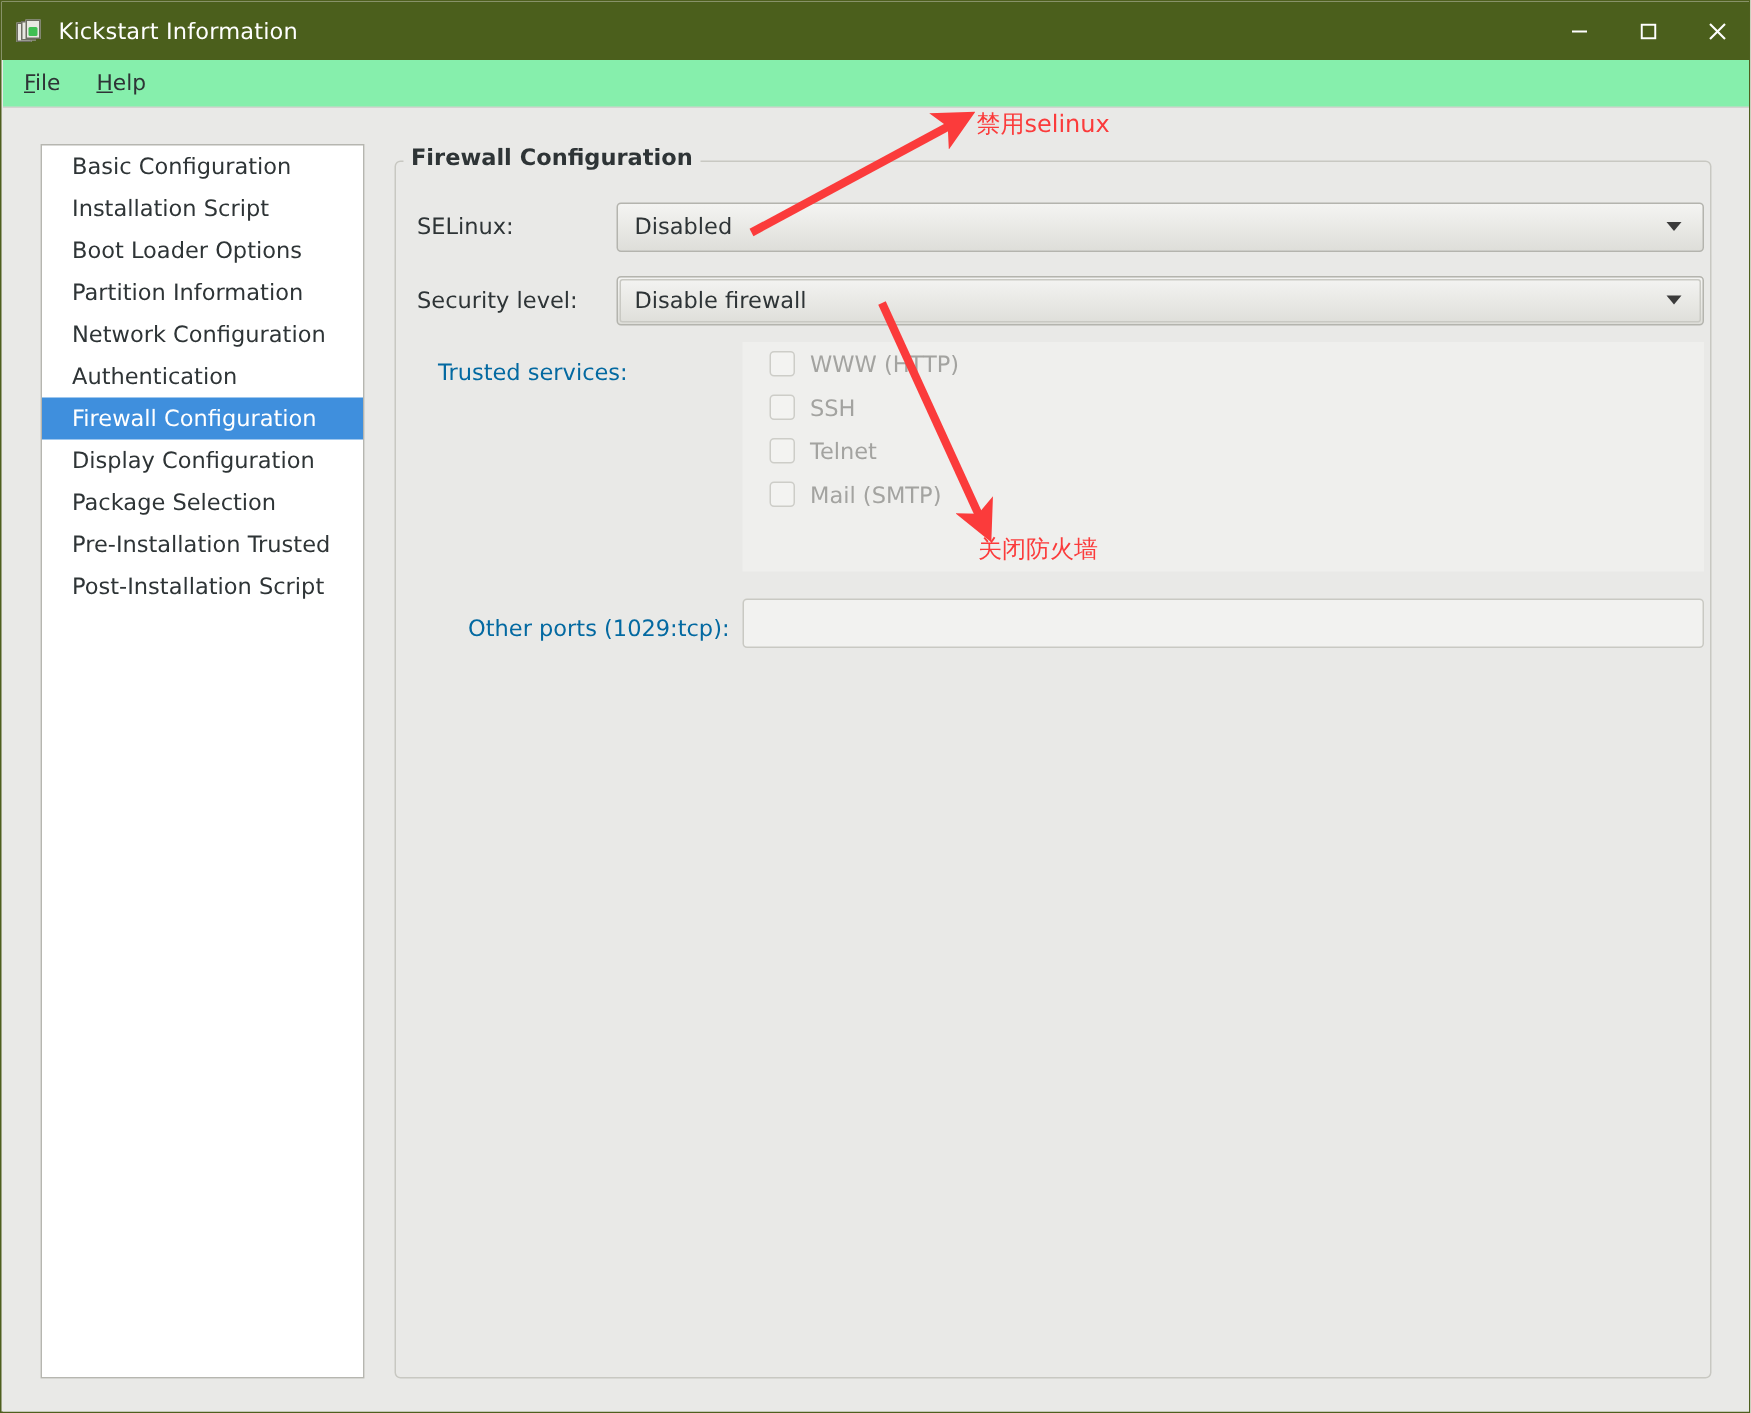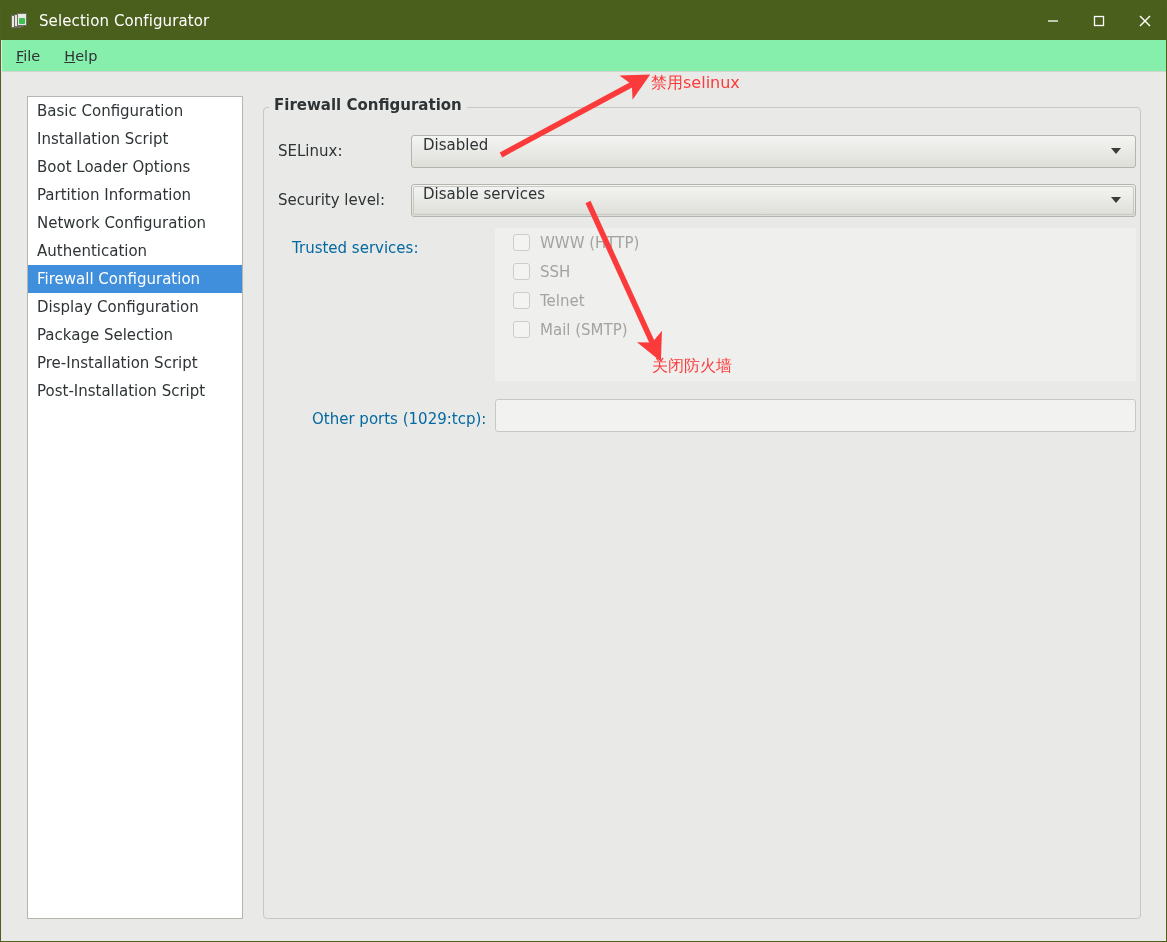--- a/index.html
+++ b/index.html
@@ -118,21 +118,21 @@
     width: 216px;
     height: 823px;
     background: #ffffff;
     border: 1px solid #b6b6b0;
     box-sizing: border-box;
     overflow: hidden;
   }
   .side-item {
     height: 28px;
     line-height: 28px;
-    padding-left: 9px;
+    padding-left: 20px;
     font-size: 15px;
     color: #2e3436;
     white-space: nowrap;
     cursor: default;
   }
   .side-item.selected {
     background: #3f8fdd;
     color: #ffffff;
   }
 
@@ -184,21 +184,21 @@
 
   
   .combo {
     position: relative;
     height: 33px;
     border: 1px solid #b4b4ae;
     border-radius: 3px;
     background: linear-gradient(#f4f4f2, #dedeD9);
     box-sizing: border-box;
     display: flex;
-    align-items: flex-start;
+    align-items: center;
     cursor: default;
   }
   .combo.focused::after {
     content: "";
     position: absolute;
     left: 1px; top: 1px; right: 1px; bottom: 1px;
     border: 1px solid #c9c9c3;
     border-radius: 2px;
     pointer-events: none;
   }
@@ -278,21 +278,21 @@
 
 <div id="app">
 
   <div class="titlebar">
     <div class="win-icon">
       <div class="pg pg1"></div>
       <div class="pg pg2"></div>
       <div class="pg pg3"></div>
       <div class="dot"></div>
     </div>
-    <div class="win-title">Selection Configurator</div>
+    <div class="win-title">Kickstart Information</div>
     <div class="win-buttons">
       <div class="win-btn">
         <svg width="16" height="16" viewBox="0 0 16 16">
             <line x1="3" y1="8" x2="13" y2="8" stroke="#ffffff" stroke-width="1.3"></line>
           </svg>
       </div>
       <div class="win-btn">
         <svg width="16" height="16" viewBox="0 0 16 16">
             <rect x="3.5" y="3.5" width="9" height="9" fill="none" stroke="#ffffff" stroke-width="1.3"></rect>
           </svg>
@@ -316,42 +316,42 @@
     <div class="sidebar">
       <div class="side-item">Basic Configuration</div>
       <div class="side-item">Installation Script</div>
       <div class="side-item">Boot Loader Options</div>
       <div class="side-item">Partition Information</div>
       <div class="side-item">Network Configuration</div>
       <div class="side-item">Authentication</div>
       <div class="side-item selected">Firewall Configuration</div>
       <div class="side-item">Display Configuration</div>
       <div class="side-item">Package Selection</div>
-      <div class="side-item">Pre-Installation Script</div>
+      <div class="side-item">Pre-Installation Trusted</div>
       <div class="side-item">Post-Installation Script</div>
     </div>
 
     <div class="groupbox">
       <div class="gb-frame"></div>
       <div class="gb-title">Firewall Configuration</div>
 
       <div class="form">
 
         <div class="row" style="left:15px; top:26px; width:858px; height:36px;">
           <div class="lbl" style="width:133px;">SELinux:</div>
           <div class="combo" style="width:725px;">
             <span class="combo-text">Disabled</span>
             <span class="combo-arrow"></span>
           </div>
         </div>
 
         <div class="row" style="left:15px; top:75px; width:858px; height:36px;">
           <div class="lbl" style="width:133px;">Security level:</div>
           <div class="combo focused" style="width:725px;">
-            <span class="combo-text">Disable services</span>
+            <span class="combo-text">Disable firewall</span>
             <span class="combo-arrow"></span>
           </div>
         </div>
 
         <div class="lbl dim" style="position:absolute; left:29px; top:132px;">Trusted services:</div>
 
         <div class="services-box" style="left:232px; top:121px; width:641px; height:153px;">
           <div class="chk-row">
             <span class="chk"></span>
             <span class="chk-label">WWW (HTTP)</span>

